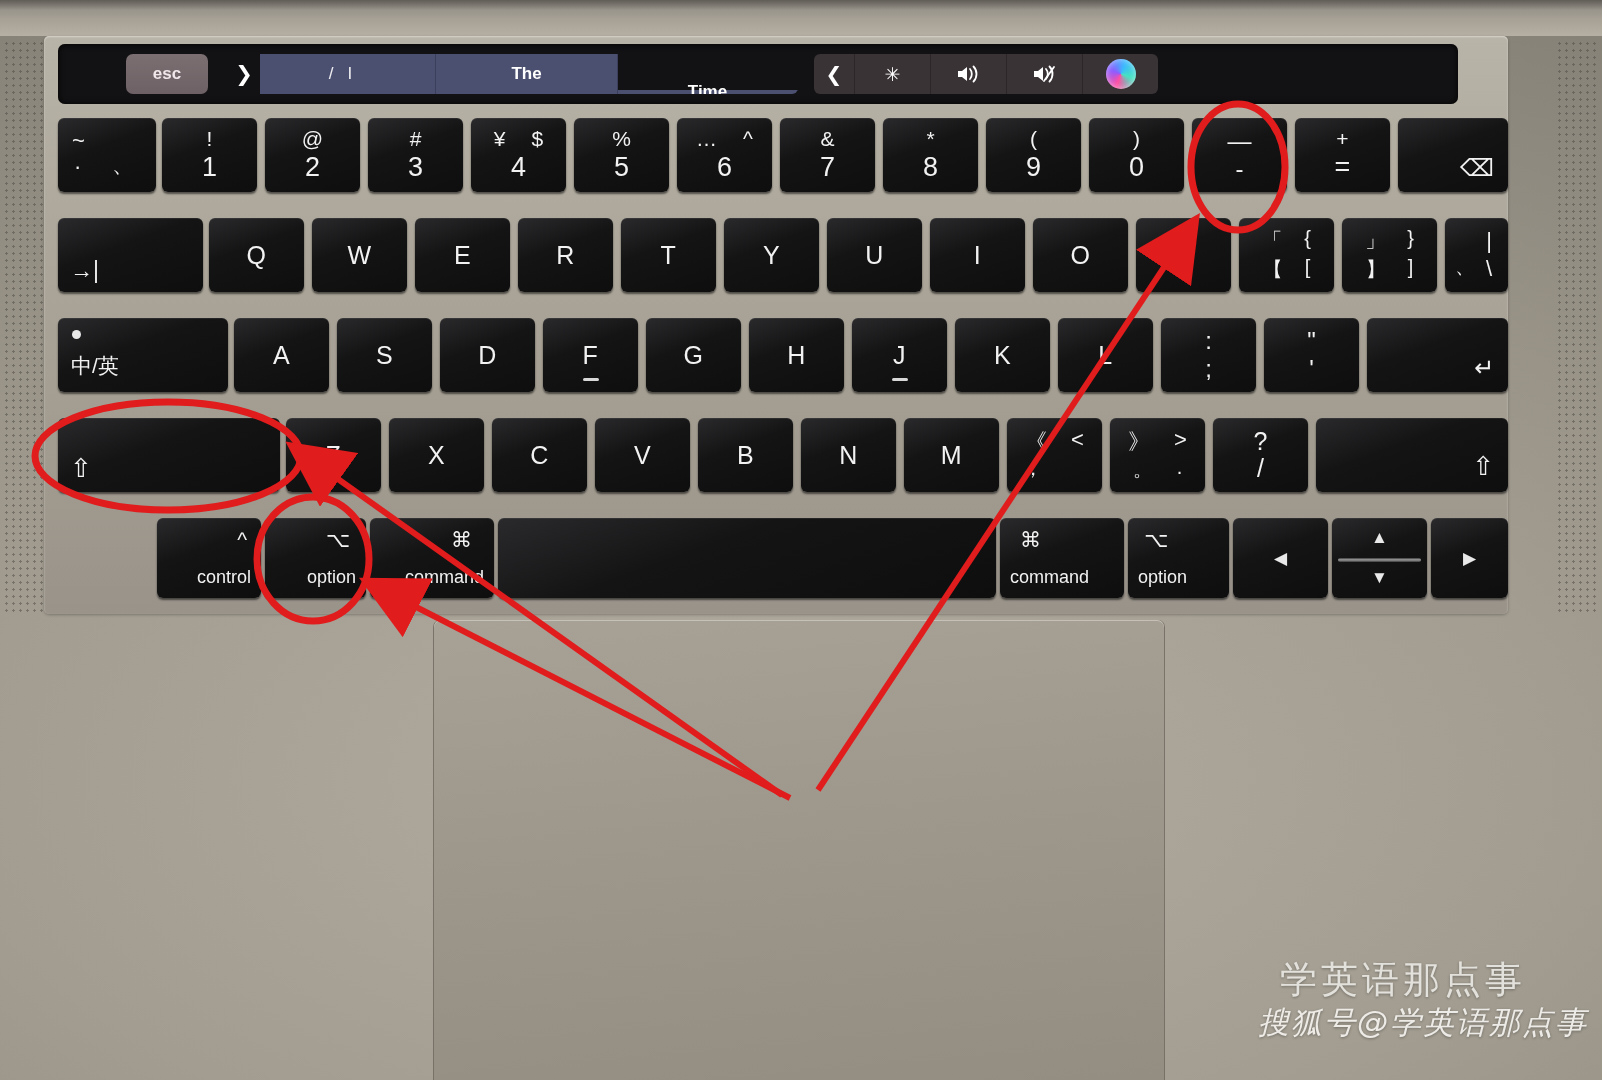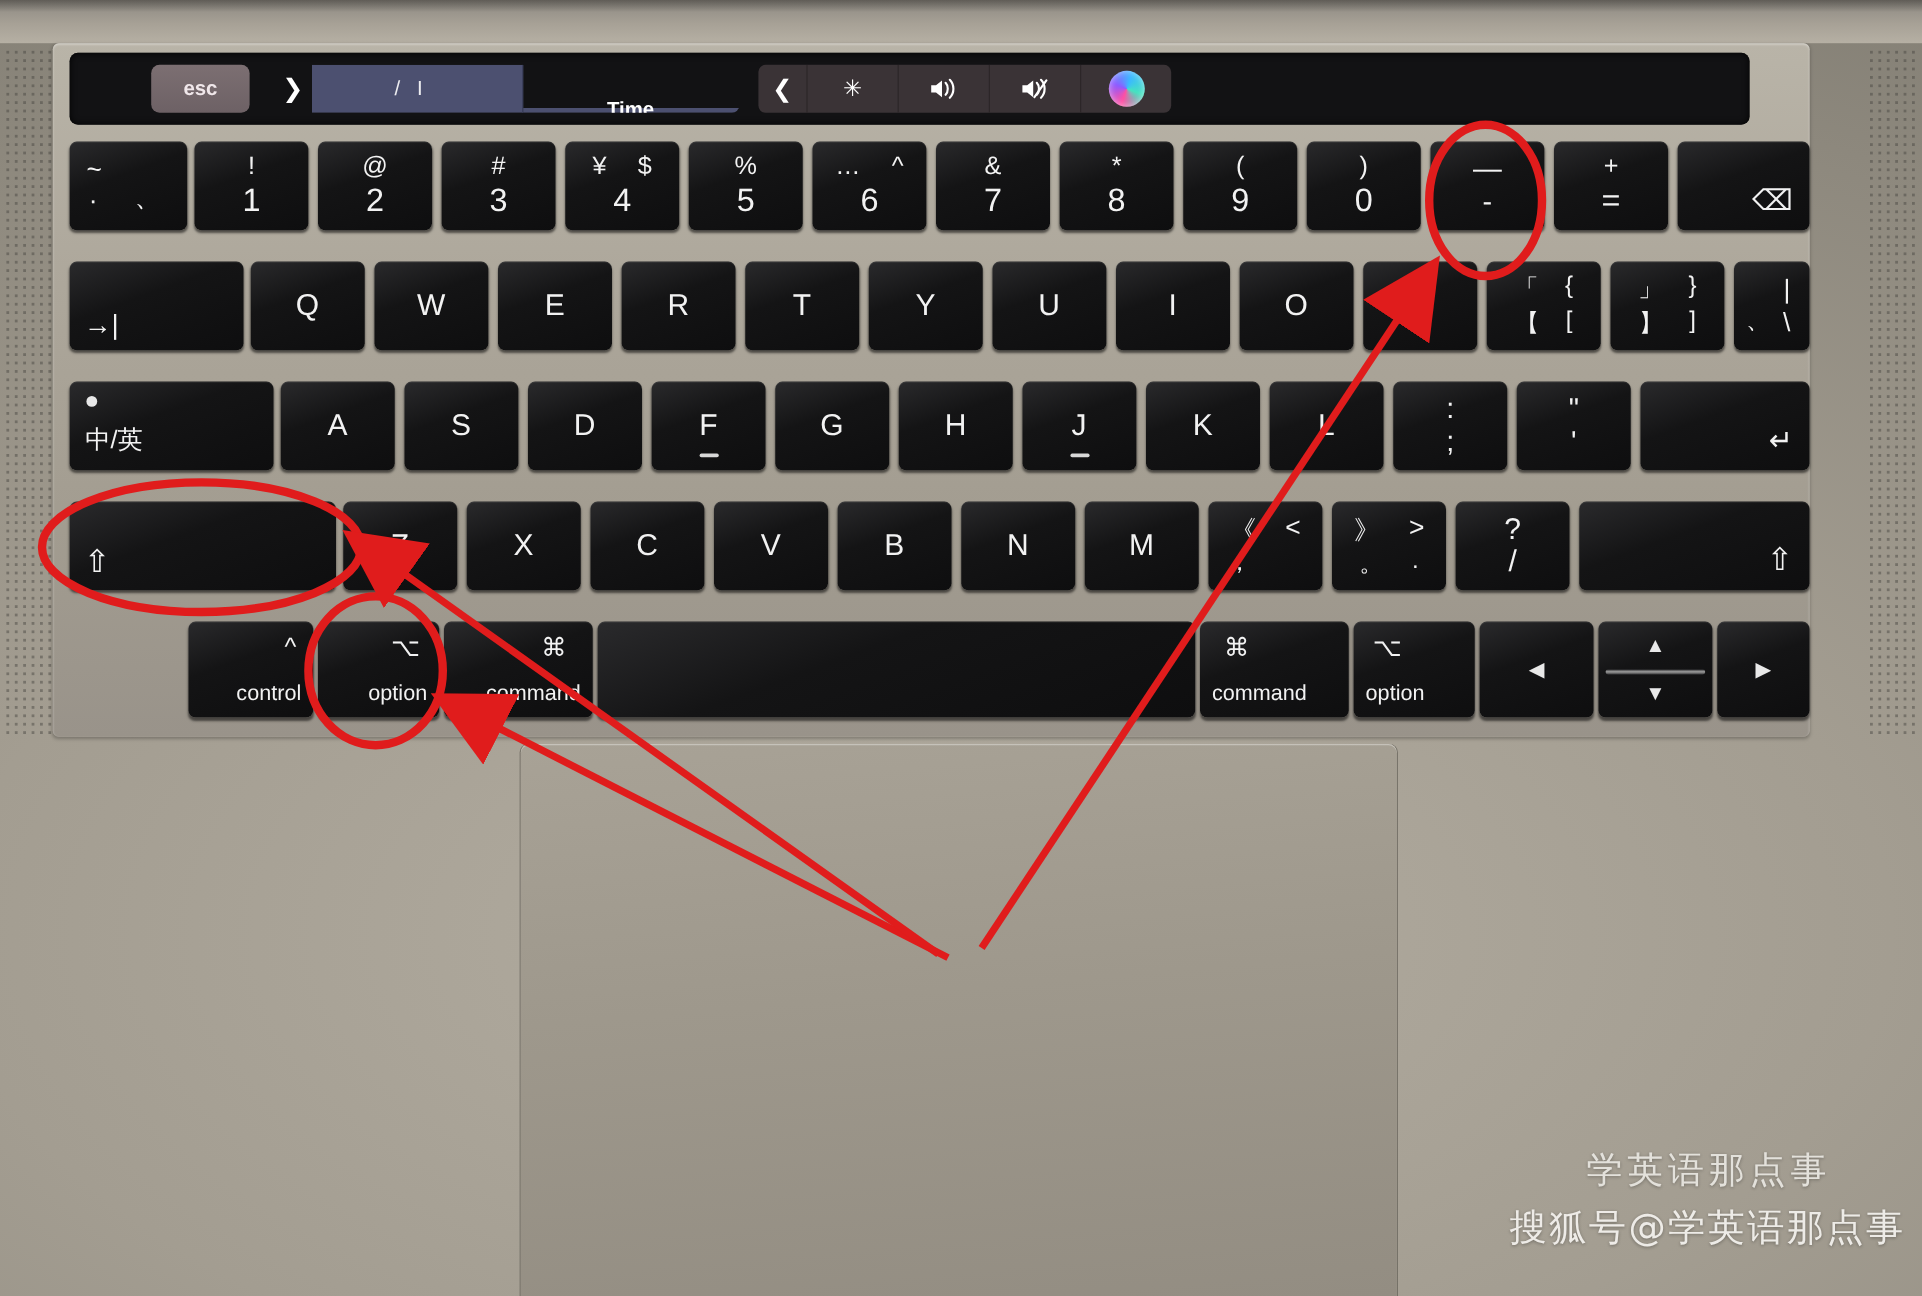--- a/index.html
+++ b/index.html
@@ -146,31 +146,32 @@
   
   .anno{position:absolute;left:0;top:0;width:1602px;height:1080px;pointer-events:none;}
   .emdash{
     position:absolute;left:695px;top:822px;
     color:#d4231e;font-family:"Liberation Serif","DejaVu Serif",serif;
     font-size:50px;font-weight:bold;letter-spacing:1px;
     text-shadow:0 1px 0 rgba(120,0,0,.35);
   }
   .wm1{
     position:absolute;right:76px;top:955px;
-    color:#e9e7e2;font-size:30px;letter-spacing:4px;
+    color:#e9e7e2;font-size:37px;letter-spacing:4px;
     font-family:Liberation Serif, serif;
     text-shadow:0 1px 3px rgba(0,0,0,.35);
     opacity:.92;
   }
   .wm2{
     position:absolute;right:14px;top:1002px;
     color:#f2f0ec;font-size:31px;letter-spacing:2px;
     font-family:"DejaVu Sans","Liberation Sans",sans-serif;
     text-shadow:0 1px 3px rgba(0,0,0,.35);
     opacity:.95;
+    font-style:italic;
   }
   
   .trackpad{
     position:absolute;left:434px;top:620px;width:730px;height:460px;
     background:linear-gradient(175deg,#a8a296 0%,#9e988c 45%,#938d82 100%);
     border-radius:7px 7px 0 0;
     box-shadow:inset 0 1px 0 rgba(255,255,255,.35), -1px 0 0 rgba(60,58,52,.45), 1px 0 0 rgba(60,58,52,.45);
   }
 </style>
 </head>
@@ -189,20 +190,21 @@
   <div class="kb-well"></div>
 
   <div class="touchbar">
     <div class="tb-esc">esc</div>
     <div class="tb-predict">
       <div class="tb-chev">❯</div>
       <div class="tb-sug w1">
         <span class="pipe">/</span>
         <span class="pipe">I</span>
       </div>
+      <div class="tb-sug w2">The</div>
       <div class="tb-sug w3">Time</div>
     </div>
     <div class="tb-right">
       <div class="tb-ic lt">❮</div>
       <div class="tb-ic">✳</div>
       <div class="tb-ic">
         <svg width="26" height="20" viewBox="0 0 26 20">
             <path d="M2 7h4l5-4v14l-5-4H2z" fill="#fff"></path>
             <path d="M14 5c2.4 2.5 2.4 7.5 0 10M17.5 2.5c4 4 4 11 0 15" stroke="#fff" stroke-width="1.8" fill="none" stroke-linecap="round"></path>
           </svg>

